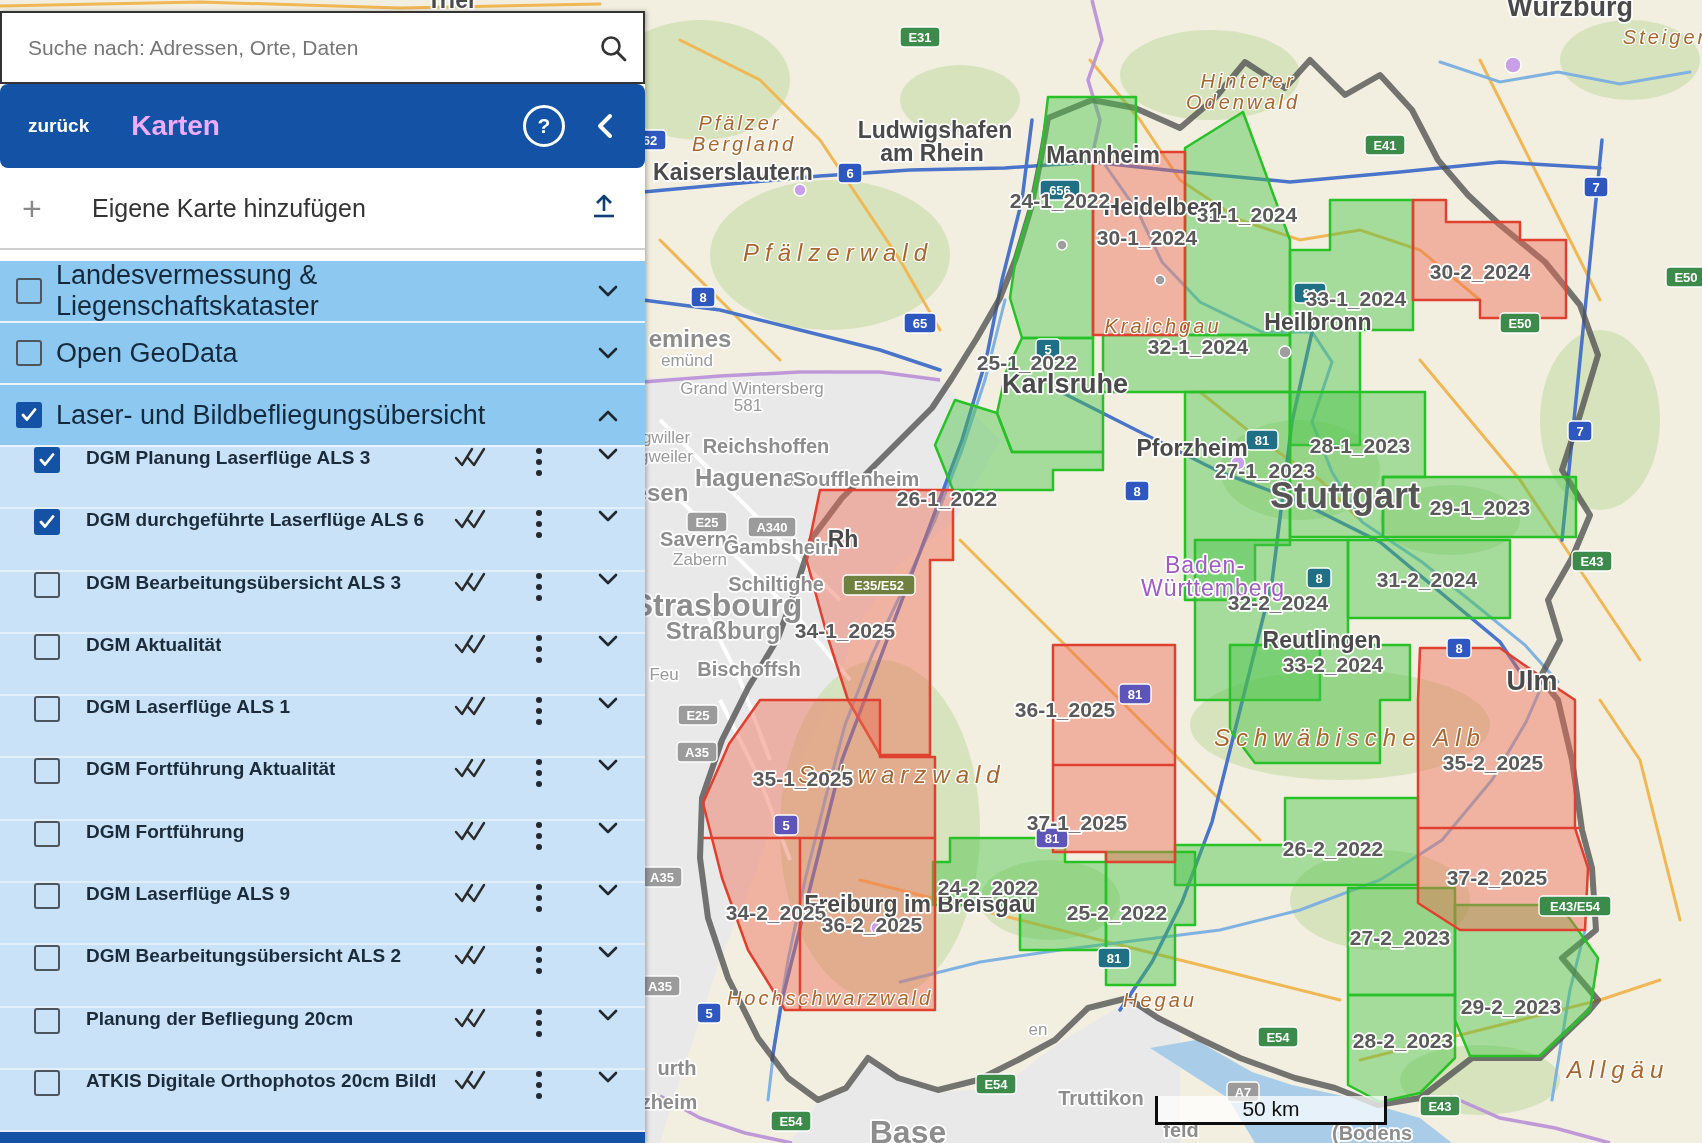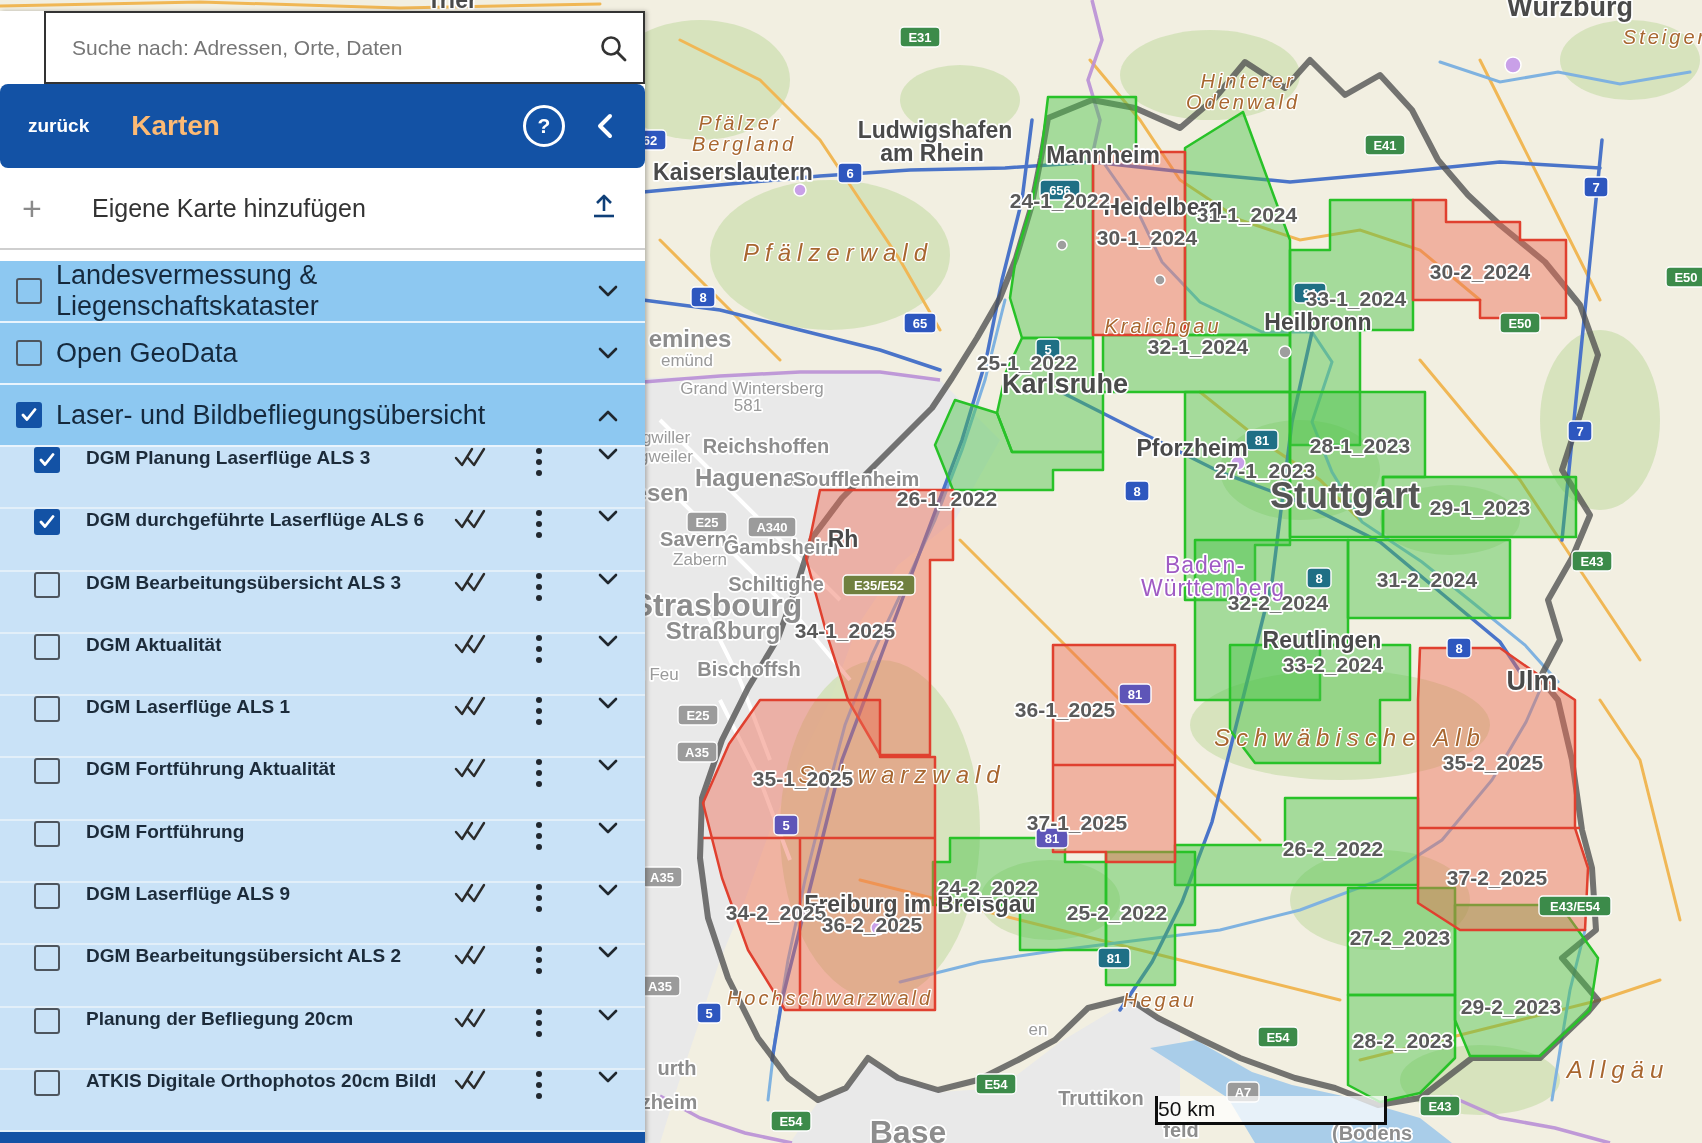--- a/index.html
+++ b/index.html
@@ -3,28 +3,28 @@
 <meta charset="utf-8">
 <style>
   html,body{margin:0;padding:0;background:#ddd;}
   #stage{position:relative;width:1702px;height:1143px;overflow:hidden;
     font-family:"Liberation Sans",sans-serif;}
   #mapsvg{position:absolute;left:0;top:0;}
   
   #sidebar{position:absolute;left:0;top:11px;width:645px;height:1132px;
     display:flex;flex-direction:column;background:#fff;box-shadow:2px 0 4px rgba(0,0,0,.25);}
   #searchbar{height:69px;background:#fff;border:2px solid #333;display:flex;
-    align-items:center;flex:0 0 auto;margin-left:44px;}
+    align-items:center;flex:0 0 auto;}
   #search-input{flex:1;border:none;outline:none;font-size:21px;color:#555;
     padding-left:26px;font-family:"Liberation Sans",sans-serif;background:transparent;}
   #search-input::placeholder{color:#767676;}
   .mag{width:60px;display:flex;justify-content:center;}
   #header{height:84px;background:#1352a5;display:flex;align-items:center;flex:0 0 auto;border-radius:8px;}
   #back-label{color:#fff;font-weight:bold;font-size:19px;margin-left:28px;}
-  #panel-title{color:#fdba74;font-weight:bold;font-size:28px;margin-left:42px;}
+  #panel-title{color:#f0abfc;font-weight:bold;font-size:28px;margin-left:42px;}
   #help-btn{margin-left:auto;width:36px;height:36px;border:3px solid #fff;border-radius:50%;
     color:#fff;font-weight:bold;font-size:21px;display:flex;align-items:center;justify-content:center;}
   #collapse-btn{width:80px;display:flex;justify-content:center;color:#fff;}
   #addmap{height:80px;background:#fff;display:flex;align-items:center;
     border-bottom:2px solid #cfcfcf;flex:0 0 auto;}
   #plus-icon{color:#8a8a8a;font-size:34px;font-weight:300;margin-left:22px;width:40px;}
   #addmap-label{font-size:25px;color:#333;margin-left:30px;}
   #upload-icon{margin-left:auto;margin-right:28px;}
   #cat-spacer{height:11px;background:#fff;flex:0 0 auto;}
   .cat-row{height:60px;background:#8dc8f1;display:flex;align-items:center;
@@ -42,21 +42,21 @@
   .iconcell{display:flex;align-items:center;justify-content:center;flex:0 0 auto;}
   .cell-check{width:72px;margin-left:auto;}
   .cell-kebab{width:64px;}
   .cell-chev{width:74px;}
   .cat-chev{width:74px;margin-left:auto;}
   #sidebar-bottom{flex:1;background:#1352a5;}
   
   #scalebar{position:absolute;left:1155px;top:1096px;width:226px;height:26px;
     background:rgba(255,255,255,.72);border-left:3px solid #0d0d0d;
     border-right:3px solid #0d0d0d;border-bottom:3px solid #0d0d0d;
-    display:flex;align-items:center;
+    display:flex;align-items:center;justify-content:center;
     font-size:21px;color:#111;}
   
   text{font-family:"Liberation Sans",sans-serif;}
   .halo{paint-order:stroke;stroke:#fff;stroke-width:3.5px;stroke-linejoin:round;}
   .city{font-size:23px;font-weight:bold;fill:#4a4a4a;}
   .city-md{font-size:27px;font-weight:bold;fill:#4a4a4a;}
   .city-lg{font-size:36px;font-weight:bold;fill:#555;}
   .town{font-size:20px;fill:#8d8d8d;font-weight:bold;}
   .town-sm{font-size:17px;fill:#9a9a9a;}
   .town-lg{font-size:24px;fill:#8d8d8d;font-weight:bold;}

